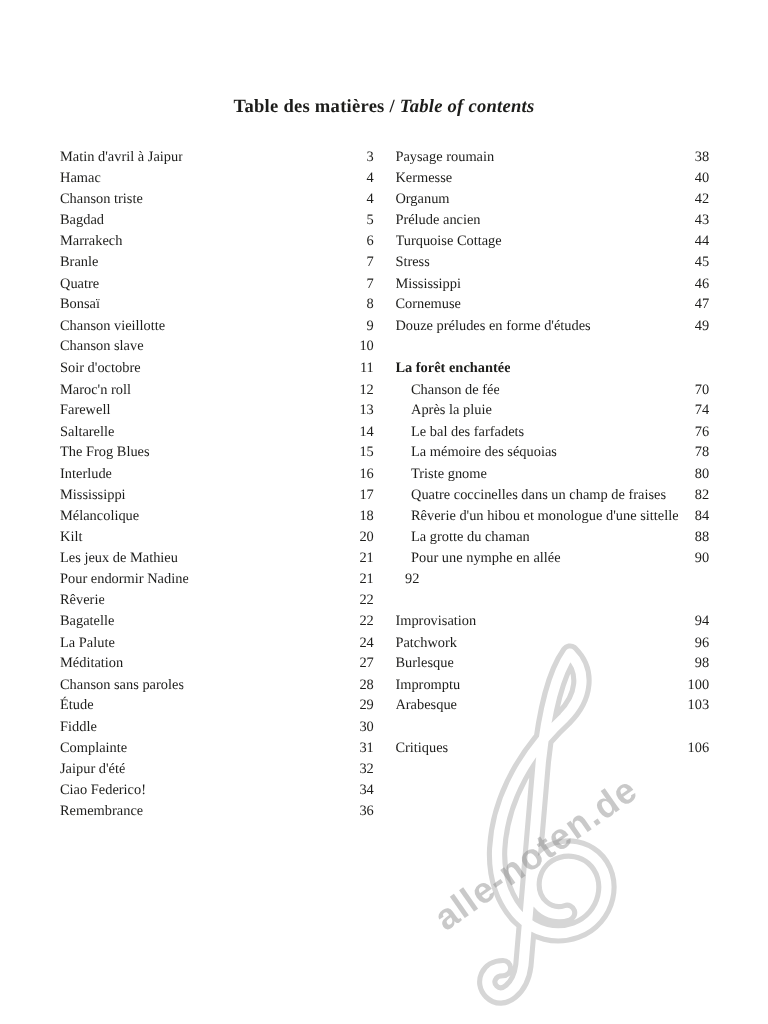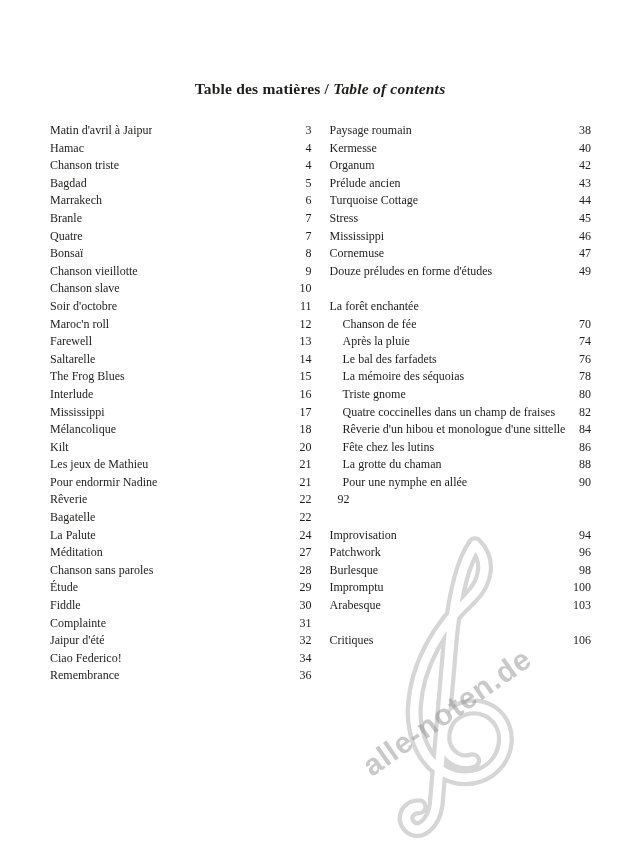--- a/index.html
+++ b/index.html
@@ -37,21 +37,21 @@
   .toc-column { flex: 1; min-width: 0; }
   .toc-row {
     display: flex;
     justify-content: space-between;
     align-items: baseline;
     height: 17.6px;
     line-height: 17.6px;
     font-size: 12px;
     white-space: nowrap;
   }
-  .toc-row.header { font-weight: normal; }
+  .toc-row.header { font-weight: bold; }
   .toc-row.indent .toc-title { padding-left: 13px; }
   .toc-title { overflow: hidden; }
   .toc-page { margin-left: 8px; text-align: right; }
   .toc-row.spacer { }
 
   
   .watermark-clef {
     position: absolute;
     left: 346px;
     top: 518px;
@@ -307,24 +307,20 @@
         </div>
         <div class="toc-row indent">
           <span class="toc-title">Quatre coccinelles dans un champ de fraises</span>
           <span class="toc-page">82</span>
         </div>
         <div class="toc-row indent">
           <span class="toc-title">Rêverie d'un hibou et monologue d'une sittelle</span>
           <span class="toc-page">84</span>
         </div>
         <div class="toc-row indent">
-          <span class="toc-title">Fête chez les lutins</span>
-          <span class="toc-page">86</span>
-        </div>
-        <div class="toc-row indent">
           <span class="toc-title">La grotte du chaman</span>
           <span class="toc-page">88</span>
         </div>
         <div class="toc-row indent">
           <span class="toc-title">Pour une nymphe en allée</span>
           <span class="toc-page">90</span>
         </div>
         <div class="toc-row indent">
           <span class="toc-page">92</span>
         </div>

